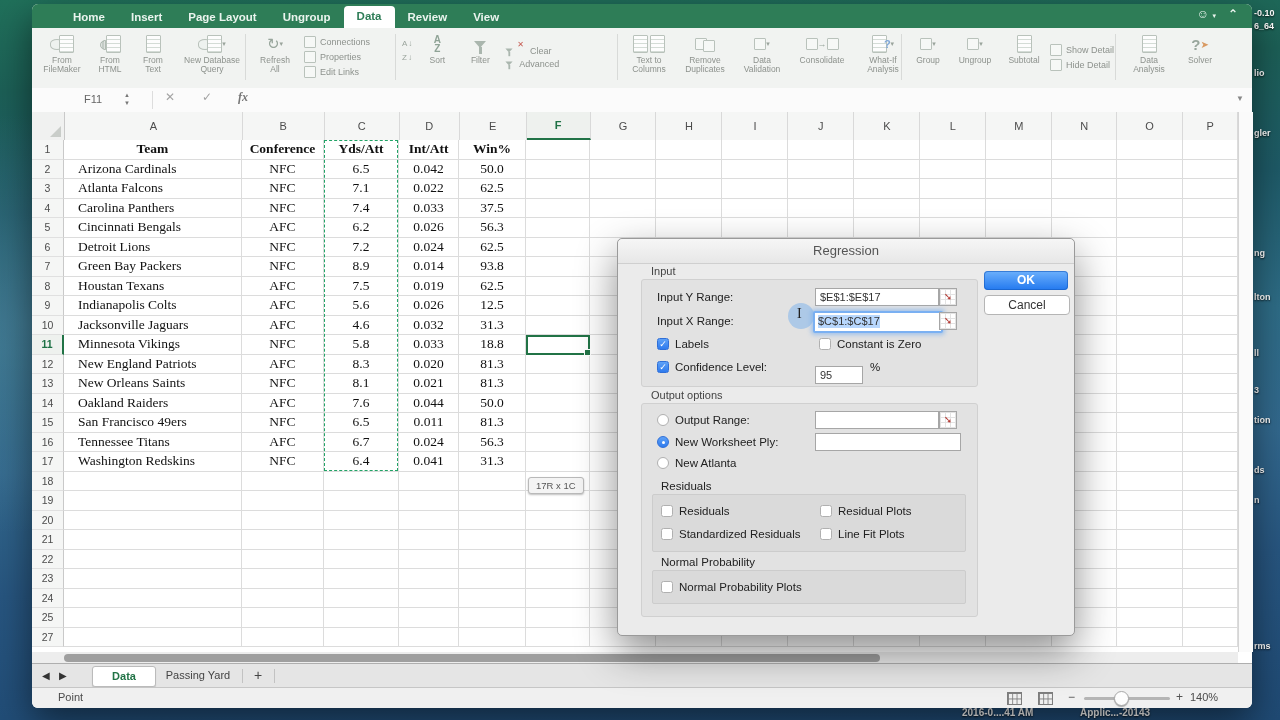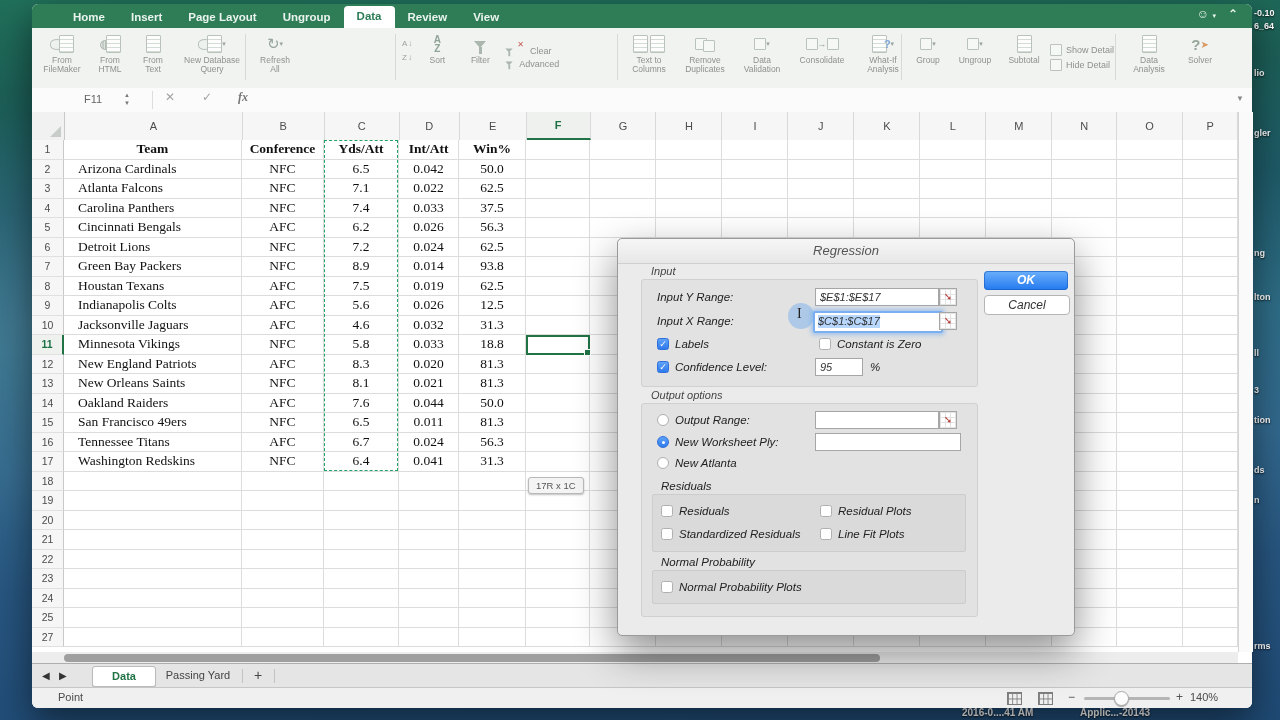--- a/index.html
+++ b/index.html
@@ -98,21 +98,21 @@
   .viewic{position:absolute;top:4px;width:13px;height:11px;border:1px solid #7d7d7d;
     background-image:linear-gradient(#7d7d7d 1px,#0000 1px),linear-gradient(90deg,#7d7d7d 1px,#0000 1px);
     background-size:4.3px 5.5px;}
   #zoomtrack{position:absolute;left:1052px;top:9px;width:86px;height:3px;background:#b5b5b5;border-radius:2px;}
   #zoomthumb{position:absolute;left:1082px;top:2.5px;width:13px;height:13px;border-radius:50%;
     background:#fdfdfd;border:1px solid #aaa;box-shadow:0 1px 1px rgba(0,0,0,.3);}
   .zsign{position:absolute;top:2px;font-size:12px;color:#555;}
   #zoompct{position:absolute;left:1158px;top:3px;}
   
   #dialog{position:absolute;left:617px;top:238px;width:456px;height:396px;background:#ebebeb;
-    border:1px solid #9a9a9a;border-radius:5px;box-shadow:0 16px 40px rgba(0,0,0,.45);font-size:11.5px;color:#333;font-style:italic;}
+    border:1px solid #9a9a9a;border-radius:5px;box-shadow:0 16px 40px rgba(0,0,0,.45);font-size:11.5px;color:#333;}
   #dtitle{height:24px;line-height:24px;text-align:center;font-size:13px;color:#555;
     background:linear-gradient(#f6f6f6,#e7e7e7);border-bottom:1px solid #cfcfcf;border-radius:5px 5px 0 0;}
   .seclabel{position:absolute;left:33px;font-size:11px;color:#444;}
   .gbox{position:absolute;left:23px;width:335px;background:#e2e2e2;border:1px solid #d0d0d0;border-radius:3px;}
   .flabel{position:absolute;left:15px;color:#222;}
   .rfield{position:absolute;background:#fff;border:1px solid #a6a6a6;height:16px;line-height:16px;
     font-size:11px;padding-left:4px;box-sizing:content-box;}
   .rpick{position:absolute;width:18px;height:18px;background:#fff;border:1px solid #a6a6a6;
     display:flex;align-items:center;justify-content:center;box-sizing:border-box;
     background-image:linear-gradient(#e3e3e3 1px,#0000 1px),linear-gradient(90deg,#e3e3e3 1px,#0000 1px);
@@ -221,20 +221,34 @@
       <div class="rsep" style="left:213px;"></div>
       <div class="rgroup" style="left:218px;">
         <div class="rbtn" style="width:50px;">
           <div class="ric">
               <span class="glyph">↻</span>
               <span class="caret">▾</span>
             </div>
           <div class="rlabel">Refresh
 All</div>
         </div>
+        <div class="stack" style="width:88px;">
+          <div class="stack-item">
+              <div class="sq"></div>
+              <span>Connections</span>
+            </div>
+          <div class="stack-item">
+              <div class="sq"></div>
+              <span>Properties</span>
+            </div>
+          <div class="stack-item">
+              <div class="sq"></div>
+              <span>Edit Links</span>
+            </div>
+        </div>
       </div>
       <div class="rsep" style="left:363px;"></div>
       <div class="rgroup" style="left:370px;">
         <div class="smallsort">
           <div>A↓</div>
           <div>Z↓</div>
         </div>
         <div class="rbtn" style="width:40px;">
           <div class="ric">
               <div class="azbig">
@@ -935,21 +949,21 @@
           <span>➘</span>
         </div>
 
       <div class="cb checked" style="left:15px;top:58px;">✓</div>
       <div class="cblabel" style="left:33px;top:58px;">Labels</div>
       <div class="cb" style="left:177px;top:58px;"></div>
       <div class="cblabel" style="left:195px;top:58px;">Constant is Zero</div>
 
       <div class="cb checked" style="left:15px;top:81px;">✓</div>
       <div class="cblabel" style="left:33px;top:81px;">Confidence Level:</div>
-      <div class="rfield" style="left:173px;top:78px;width:42px;">95</div>
+      <div class="rfield" style="left:173px;top:86px;width:42px;">95</div>
       <div class="cblabel" style="left:228px;top:81px;">%</div>
     </div>
 
     <div id="okbtn">OK</div>
     <div id="cancelbtn">Cancel</div>
 
     <div class="seclabel" style="top:150px;">Output options</div>
     <div class="gbox" style="top:164px;height:212px;">
       <div class="radio" style="left:15px;top:10px;"></div>
       <div class="cblabel" style="left:33px;top:10px;">Output Range:</div>

